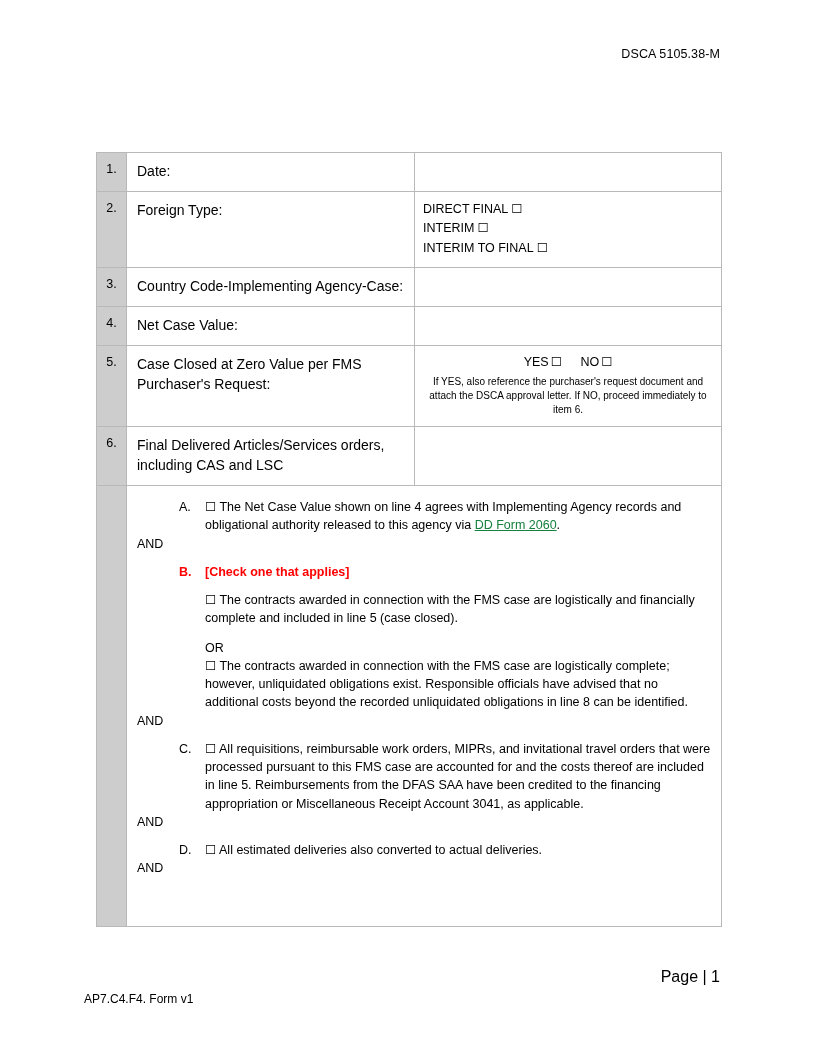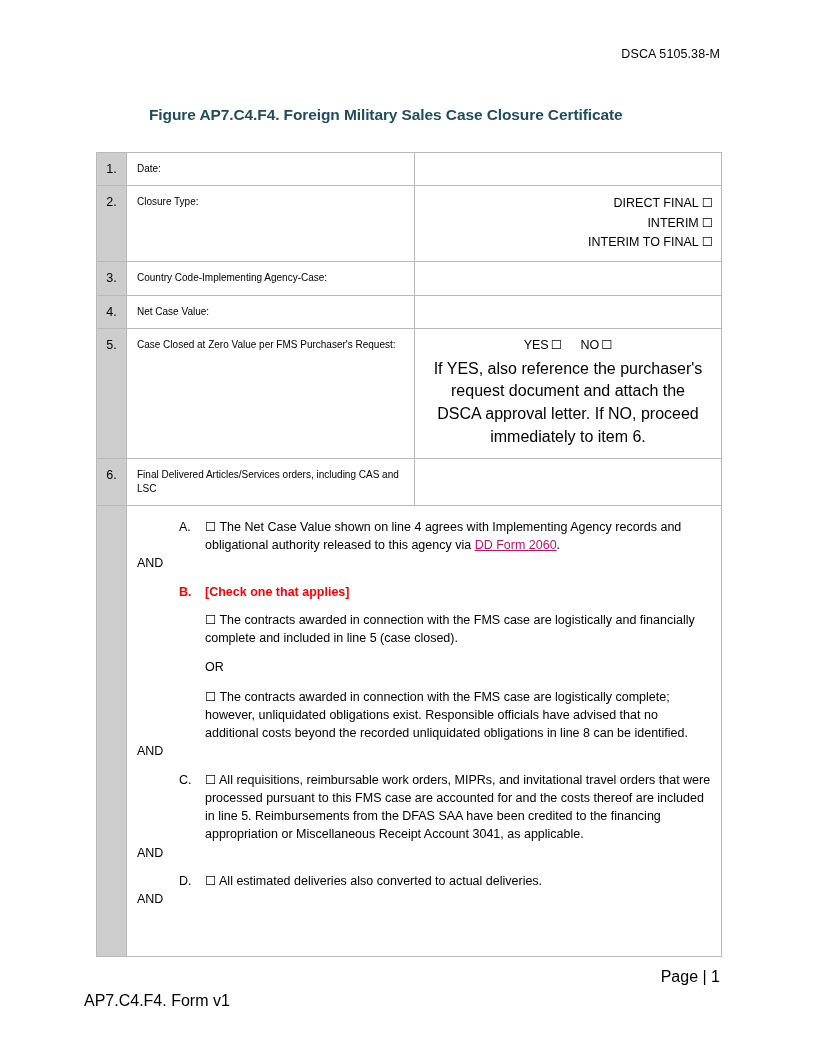--- a/index.html
+++ b/index.html
@@ -59,48 +59,48 @@
   .col-num {
     width: 30px;
     background: #cdcdcd;
     text-align: center;
     font-size: 12.5px;
     padding: 9px 0 0 0 !important;
     color: #000;
   }
   .col-label {
     width: 288px;
-    font-size: 10px;
+    font-size: 14px;
     line-height: 1.42;
     padding: 9px 9px 9px 10px !important;
   }
   .col-value {
     width: 307px;
     font-size: 12.5px;
     padding: 8px 8px 9px 8px !important;
   }
   .r1 td { height: 17px; }
 
   .opts {
-    text-align: right;
+    text-align: left;
     line-height: 1.55;
     font-size: 12.5px;
   }
   .opts .cb { margin-left: 3px; }
 
   .yesno {
     text-align: center;
     font-size: 12.5px;
     padding-top: 1px;
     padding-bottom: 6px;
   }
   .yesno .cb { margin-left: 2px; }
   .note {
     text-align: center;
-    font-size: 16px;
+    font-size: 10px;
     line-height: 1.42;
     padding: 0 6px;
   }
 
   
   .checklist-cell {
     padding: 12px 10px 10px 10px !important;
     font-size: 12.5px;
     line-height: 1.46;
   }
@@ -122,77 +122,75 @@
     margin-top: 10px;
   }
   .cl-and {
     padding-left: 0px;
     margin-bottom: 10px;
     font-size: 12.5px;
   }
   .cl-or {
     padding-left: 68px;
     margin-top: 11px;
-    margin-bottom: 11px;
     font-size: 12.5px;
   }
   .cl-red {
     color: #FF0000;
     font-weight: bold;
   }
   .cb {
     font-family: "DejaVu Sans", sans-serif;
     font-size: 12.5px;
     line-height: 1;
   }
   .doclink {
-    color: #be185d;
+    color: #15803d;
   }
   .tail-space { height: 28px; }
 
   
   .page-number {
     position: absolute;
     top: 968px;
     right: 96px;
     font-size: 16px;
   }
   .footer-id {
     position: absolute;
     top: 992px;
     left: 84px;
-    font-size: 16px;
+    font-size: 12px;
   }
 </style>
 </head>
 <body>
 
 <div class="page">
 
   <div class="doc-header">DSCA 5105.38-M</div>
 
-  <div class="doc-title">Figure AP7.C4.F4. Foreign Military Sales Case Closure Certificate</div>
 
   <table class="form-table">
     <colgroup>
       <col style="width:30px">
       <col style="width:288px">
       <col style="width:307px">
     </colgroup>
     <tbody>
 
       <tr class="r1">
         <td class="col-num">1.</td>
         <td class="col-label">Date:</td>
         <td class="col-value"></td>
       </tr>
 
       <tr>
         <td class="col-num">2.</td>
-        <td class="col-label">Closure Type:</td>
+        <td class="col-label">Foreign Type:</td>
         <td class="col-value">
           <div class="opts">
             <div><span>DIRECT FINAL</span><span class="cb">☐</span></div>
             <div><span>INTERIM</span><span class="cb">☐</span></div>
             <div><span>INTERIM TO FINAL</span><span class="cb">☐</span></div>
           </div>
         </td>
       </tr>
 
       <tr>

